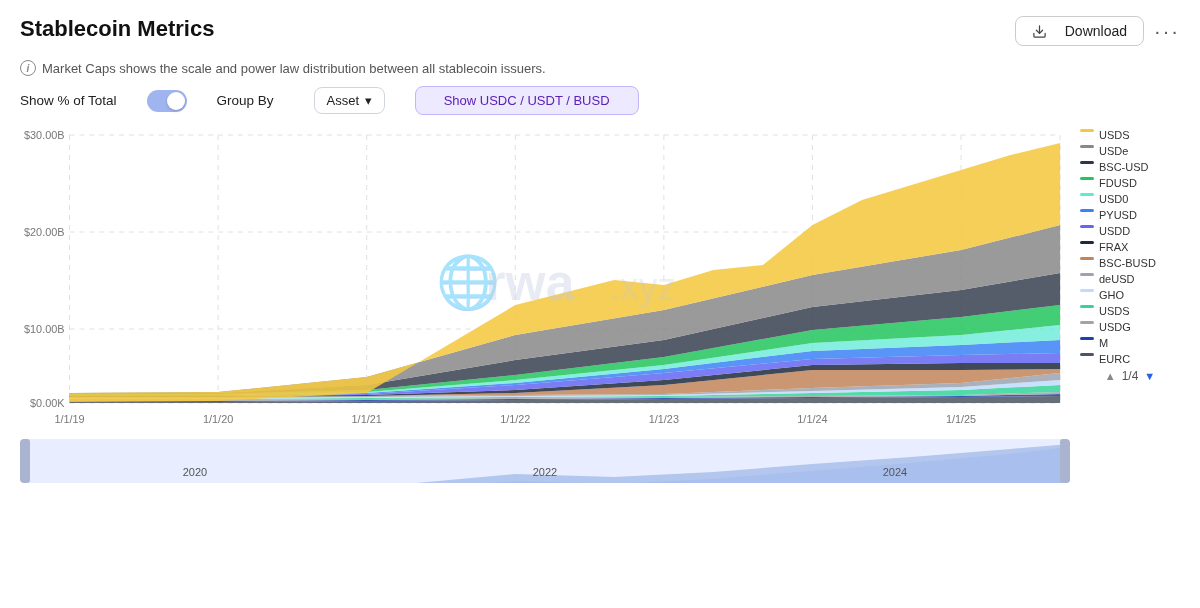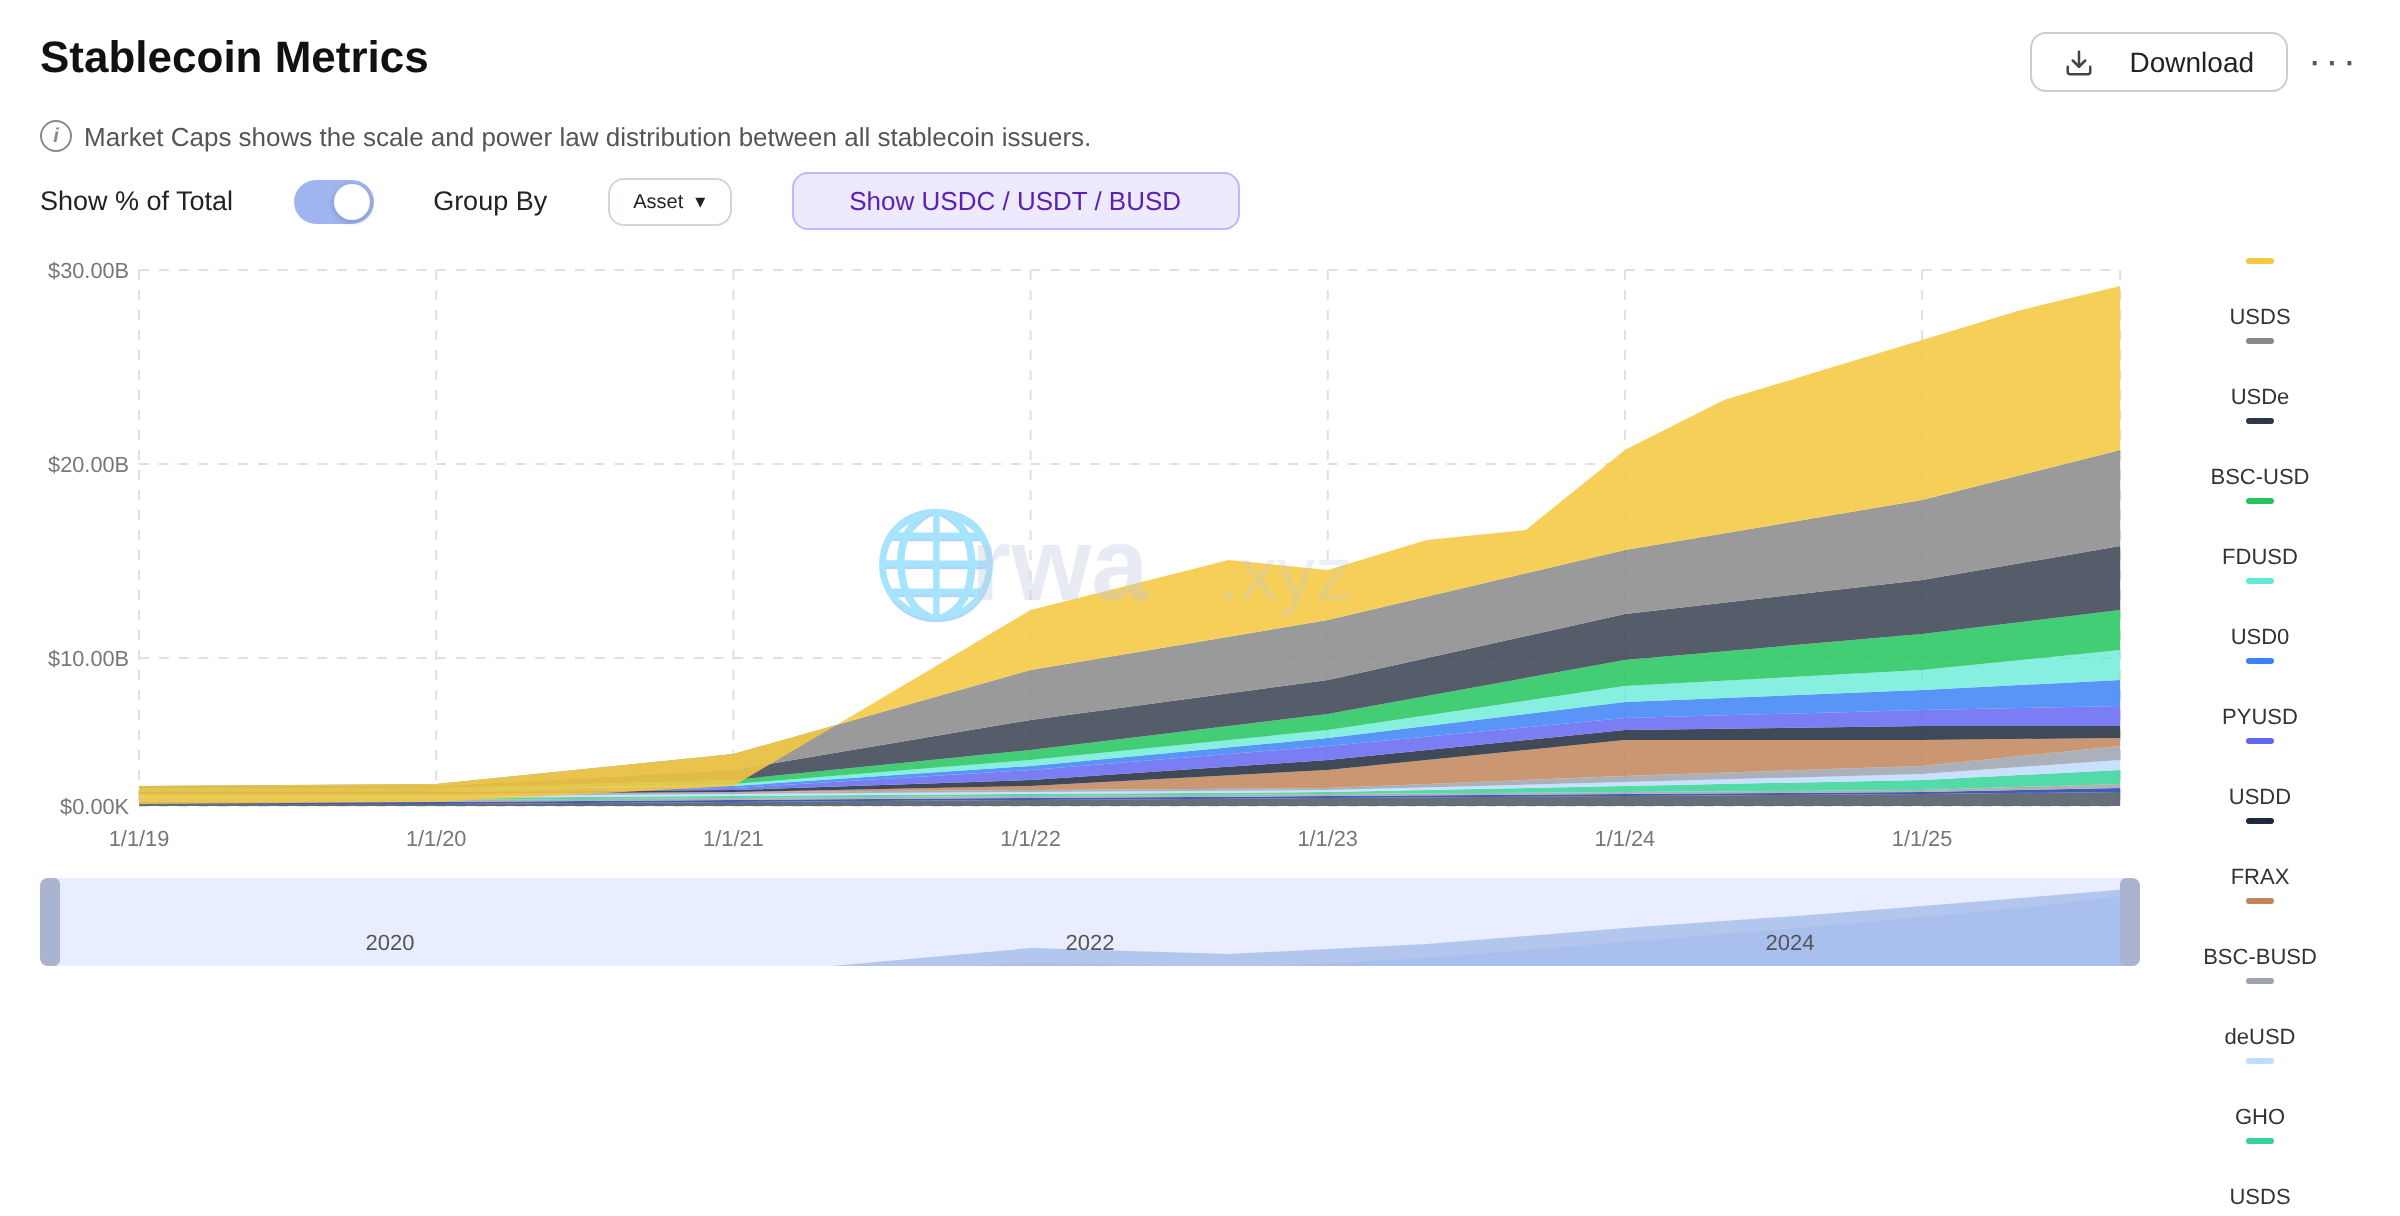--- a/index.html
+++ b/index.html
@@ -17,30 +17,30 @@
     .tab-btn { padding: 6px 16px; border-radius: 20px; border: 1.5px solid #d0d5dd; background: #fff; font-size: 13.5px; cursor: pointer; color: #444; font-weight: 500; white-space: nowrap; }
     .tab-btn.active { background: #2563eb; color: #fff; border-color: #2563eb; }
 
     .info-row { display: flex; align-items: center; gap: 6px; font-size: 13px; color: #555; margin-bottom: 10px; }
     .info-icon { width: 16px; height: 16px; border-radius: 50%; border: 1.5px solid #888; display: inline-flex; align-items: center; justify-content: center; font-size: 10px; color: #888; font-style: italic; font-weight: bold; flex-shrink: 0; }
 
     .controls-row { display: flex; align-items: center; gap: 30px; margin-bottom: 10px; }
     .control-label { font-size: 13.5px; color: #222; font-weight: 500; }
     .toggle { width: 40px; height: 22px; background: #a0b4f0; border-radius: 11px; position: relative; cursor: pointer; border: none; }
     .toggle-knob { width: 18px; height: 18px; background: #fff; border-radius: 50%; position: absolute; top: 2px; left: 20px; box-shadow: 0 1px 3px rgba(0,0,0,0.2); }
-    .group-by-select { display: flex; align-items: flex-end; gap: 6px; border: 1.5px solid #d0d5dd; border-radius: 8px; padding: 5px 12px; background: #fff; font-size: 10px; cursor: pointer; color: #222; }
+    .group-by-select { display: flex; align-items: flex-end; gap: 6px; border: 1.5px solid #d0d5dd; border-radius: 8px; padding: 5px 12px; background: #fff; font-size: 13px; cursor: pointer; color: #222; margin-left: 10px; }
     .show-usdc-btn { padding: 6px 28px; border-radius: 8px; border: 1.5px solid #c4b5fd; background: #ede9fe; color: #5b21b6; font-size: 13px; cursor: pointer; font-weight: 500; }
 
     .chart-area { display: flex; gap: 0; position: relative; }
     .chart-main { flex: 1; position: relative; }
 
     .chart-svg-wrap { width: 100%; height: 310px; position: relative; }
 
     .legend { width: 110px; padding-left: 10px; padding-top: 4px; }
-    .legend-item { display: flex; align-items: center; gap: 21px; margin-bottom: 4px; font-size: 11px; color: #333; flex-direction: column; }
+    .legend-item { display: flex; gap: 5px; margin-bottom: 4px; font-size: 11px; color: #333; }
     .legend-color { width: 14px; height: 3px; border-radius: 2px; flex-shrink: 0; }
 
     .pagination { display: flex; align-items: center; gap: 6px; margin-top: 2px; justify-content: center; }
     .page-arrow { background: none; border: none; cursor: pointer; font-size: 13px; }
     .page-text { font-size: 12px; color: #555; }
 
     .minimap { height: 44px; background: #e8eeff; border-radius: 4px; margin-top: 4px; position: relative; overflow: hidden; }
     .minimap-handle { position: absolute; top: 0; bottom: 0; width: 10px; background: #aab4d0; border-radius: 3px; cursor: ew-resize; }
     .minimap-handle.left { left: 0; }
     .minimap-handle.right { right: 0; }

